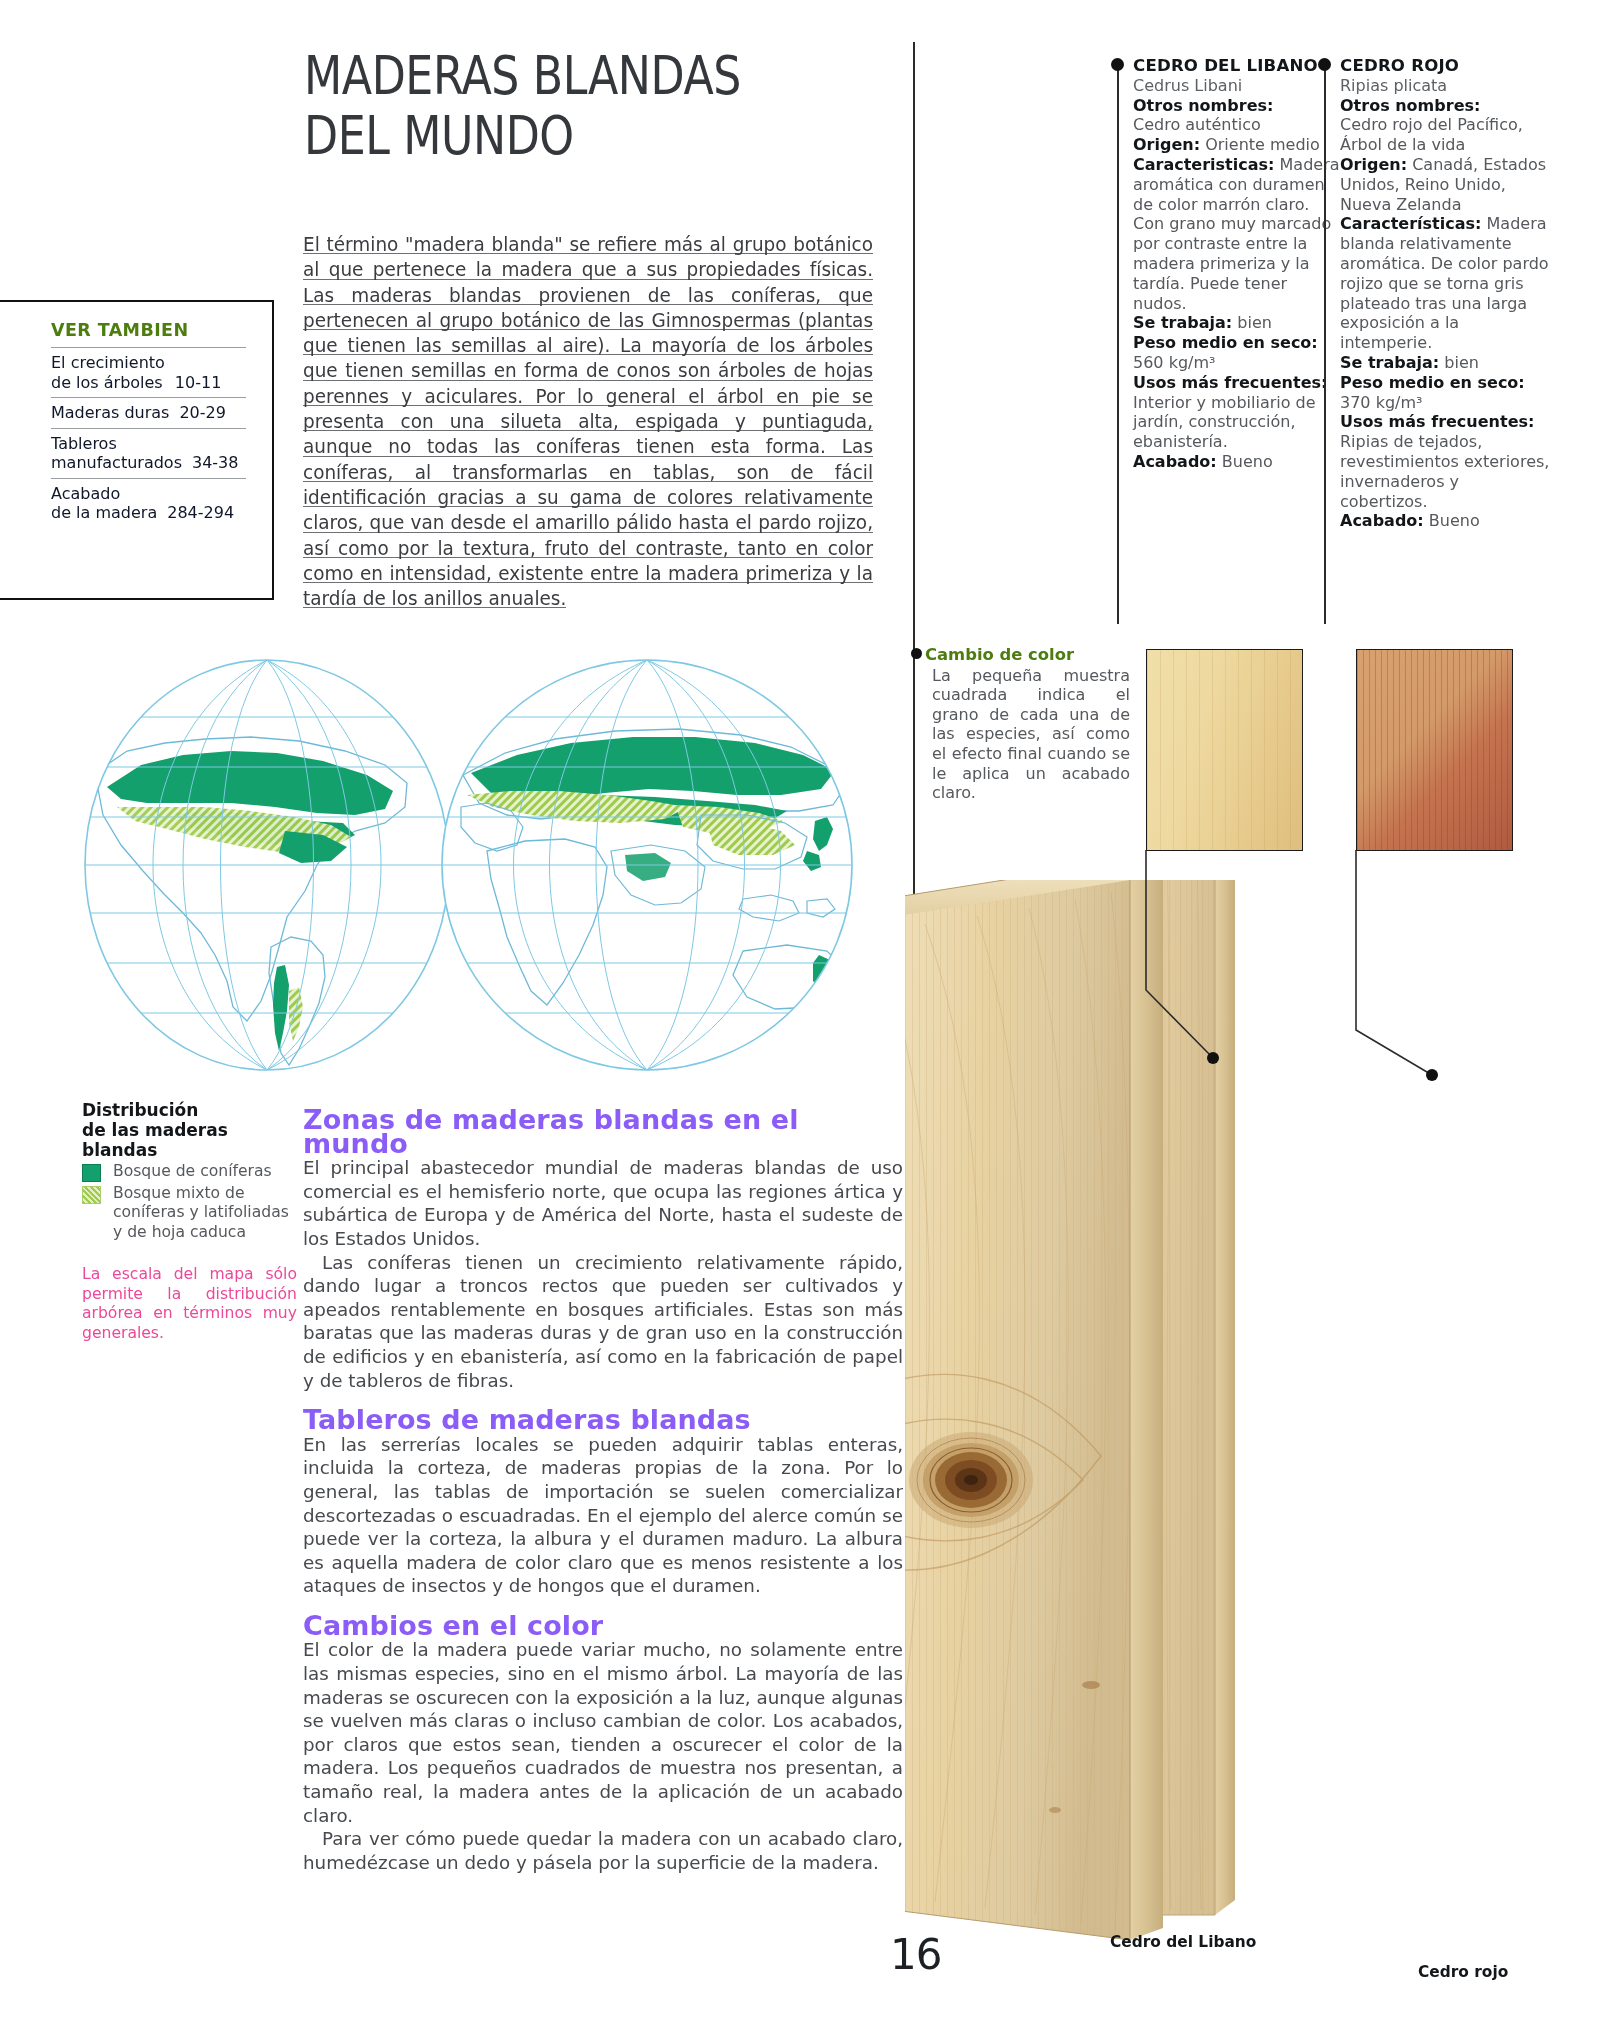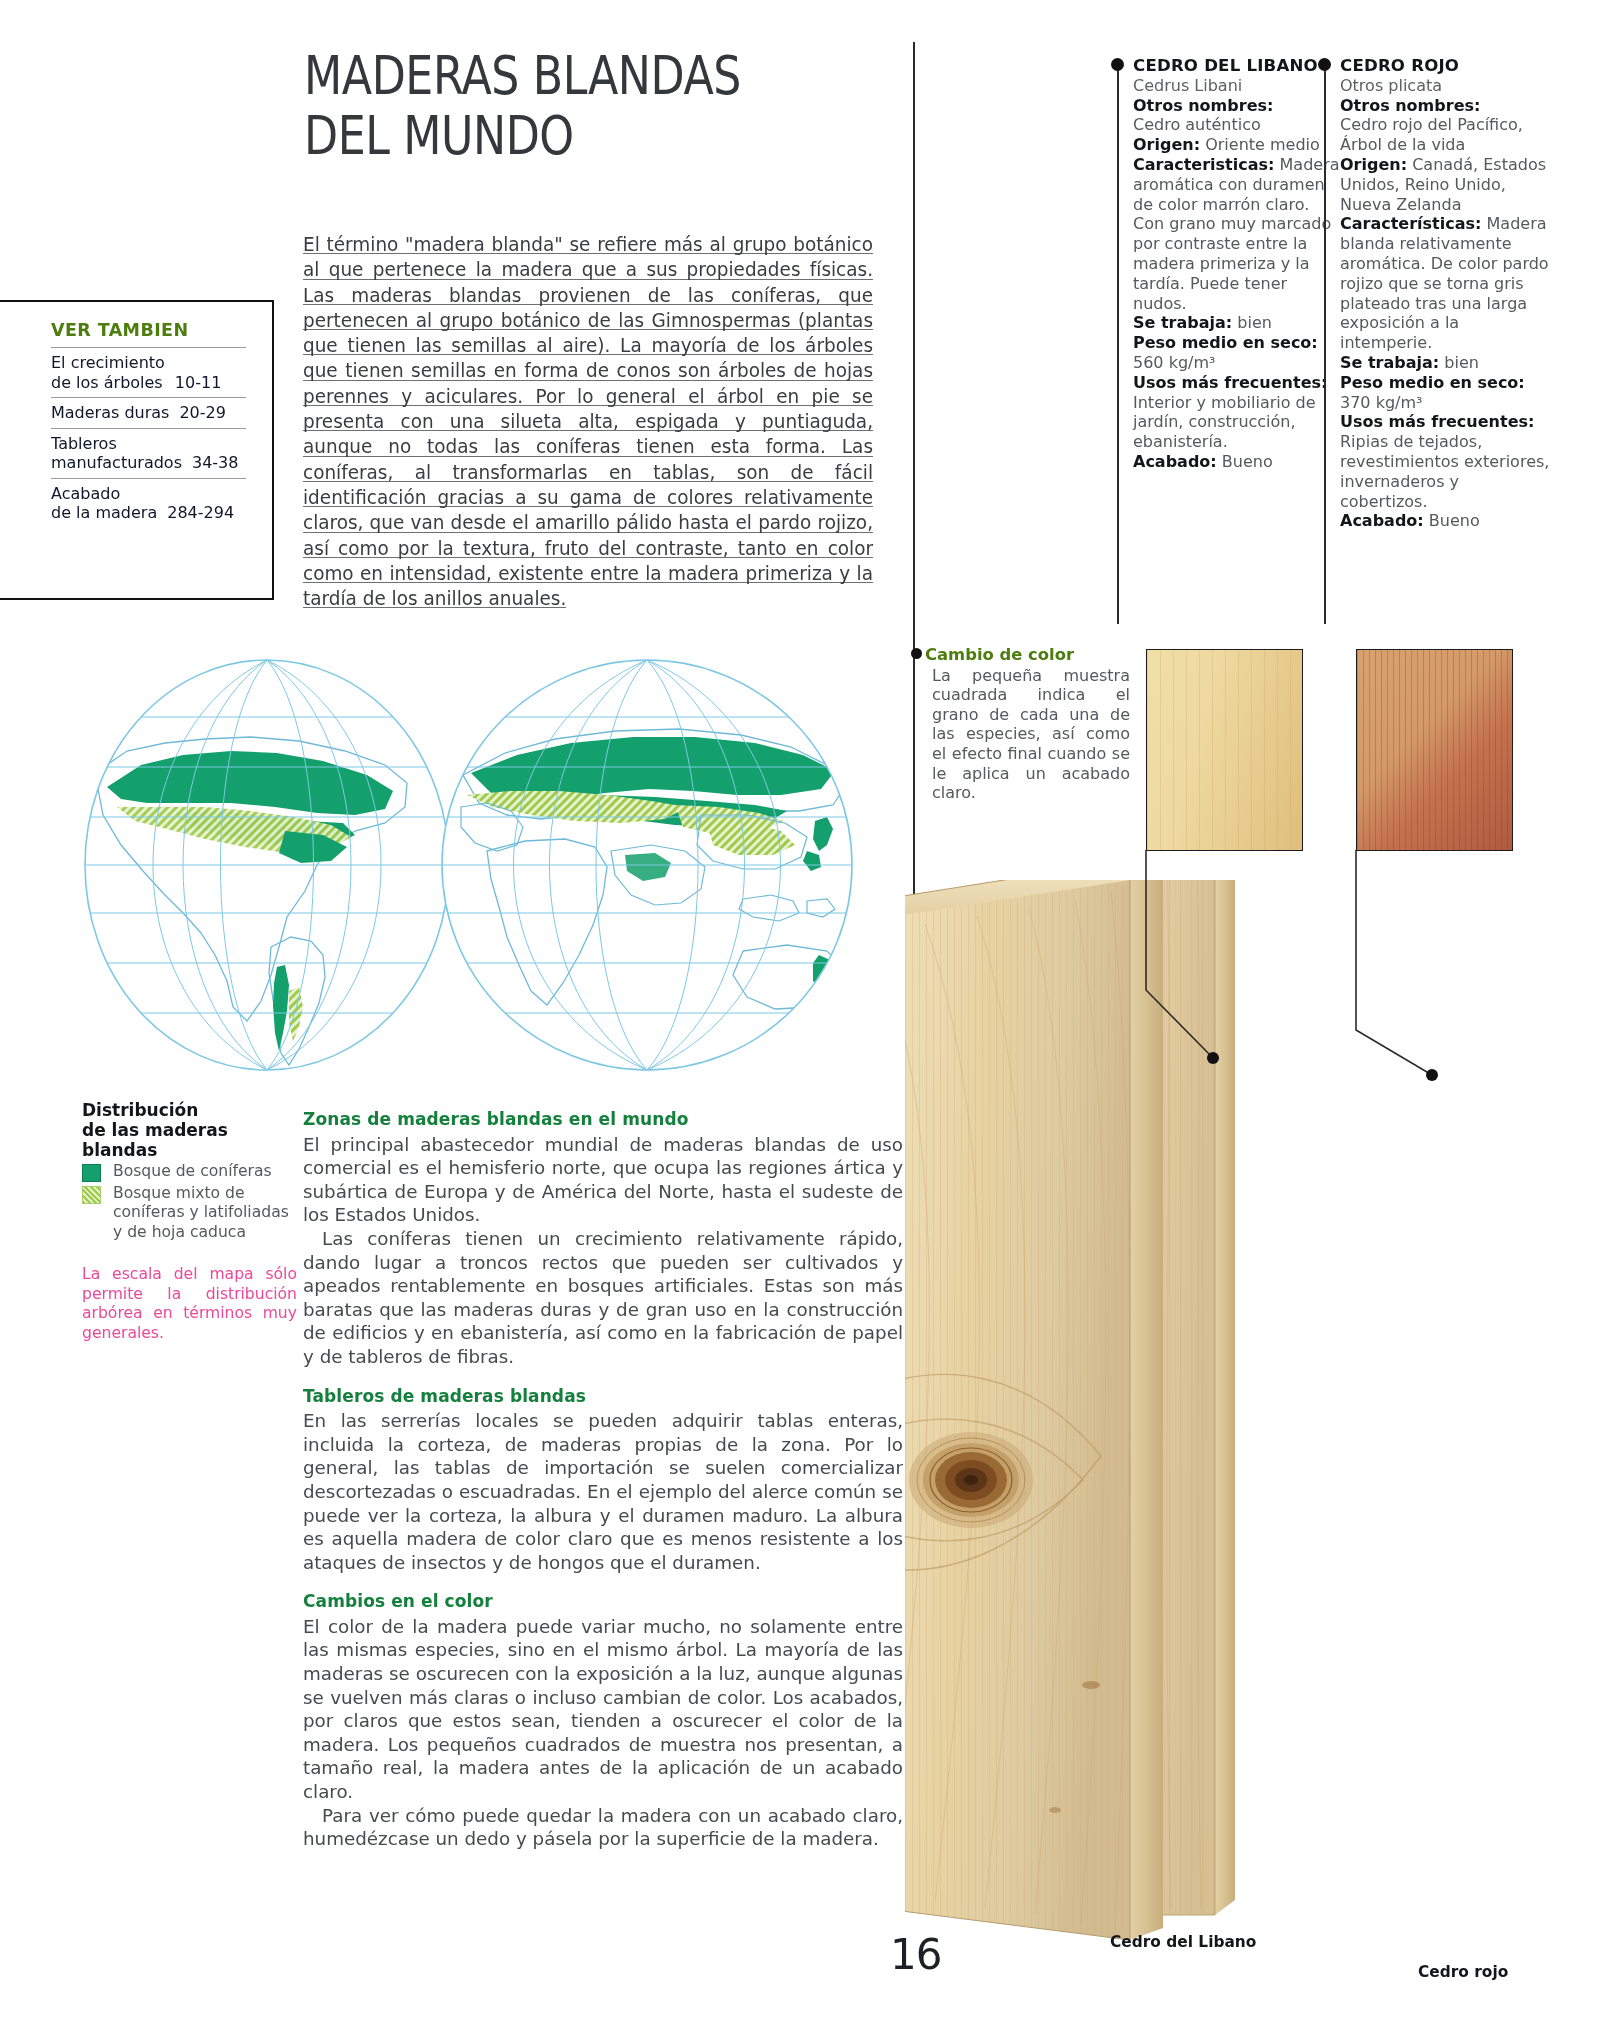--- a/index.html
+++ b/index.html
@@ -141,21 +141,21 @@
     text-align:justify;
   }
 
   
   #body-col{
     position:absolute;left:303px;top:1108px;width:600px;
     font-family:"DejaVu Sans", sans-serif;
     font-size:18.3px;line-height:23.6px;color:#46494d;text-align:justify;
   }
   #body-col h2{
-    margin:0 0 1px 0;font-size:17px;font-weight:bold;color:#15803d;
+    margin:0 0 1px 0;font-size:27px;font-weight:bold;color:#8b5cf6;
     letter-spacing:.1px;text-align:left;
   }
   #body-col h2.sp{margin-top:16px;}
   #body-col p{margin:0;}
   #body-col p.ind{text-indent:19px;}
 
   
   #photo{position:absolute;left:905px;top:880px;width:690px;height:1080px;}
 
   
@@ -378,21 +378,21 @@
     <p class="blk"><b>Usos más frecuentes:</b></p>
     <p class="blk"><span>Interior y mobiliario de jardín, construcción, ebanistería.</span></p>
     <p class="blk"><b>Acabado:</b>
       <span>Bueno</span></p>
   </div>
 
   <div class="species" id="sp-rojo">
     <span class="rule"></span>
     <span class="dot"></span>
     <h3>CEDRO ROJO</h3>
-    <div class="sci">Otros plicata</div>
+    <div class="sci">Ripias plicata</div>
     <p class="blk"><b>Otros nombres:</b></p>
     <p class="blk"><span>Cedro rojo del Pacífico, Árbol de la vida</span></p>
     <p class="blk"><b>Origen:</b>
       <span>Canadá, Estados Unidos, Reino Unido, Nueva Zelanda</span></p>
     <p class="blk"><b>Características:</b>
       <span>Madera blanda relativamente aromática. De color pardo rojizo que se torna gris plateado tras una larga exposición a la intemperie.</span></p>
     <p class="blk"><b>Se trabaja:</b>
       <span>bien</span></p>
     <p class="blk"><b>Peso medio en seco:</b></p>
     <p class="blk"><span>370 kg/m³</span></p>

